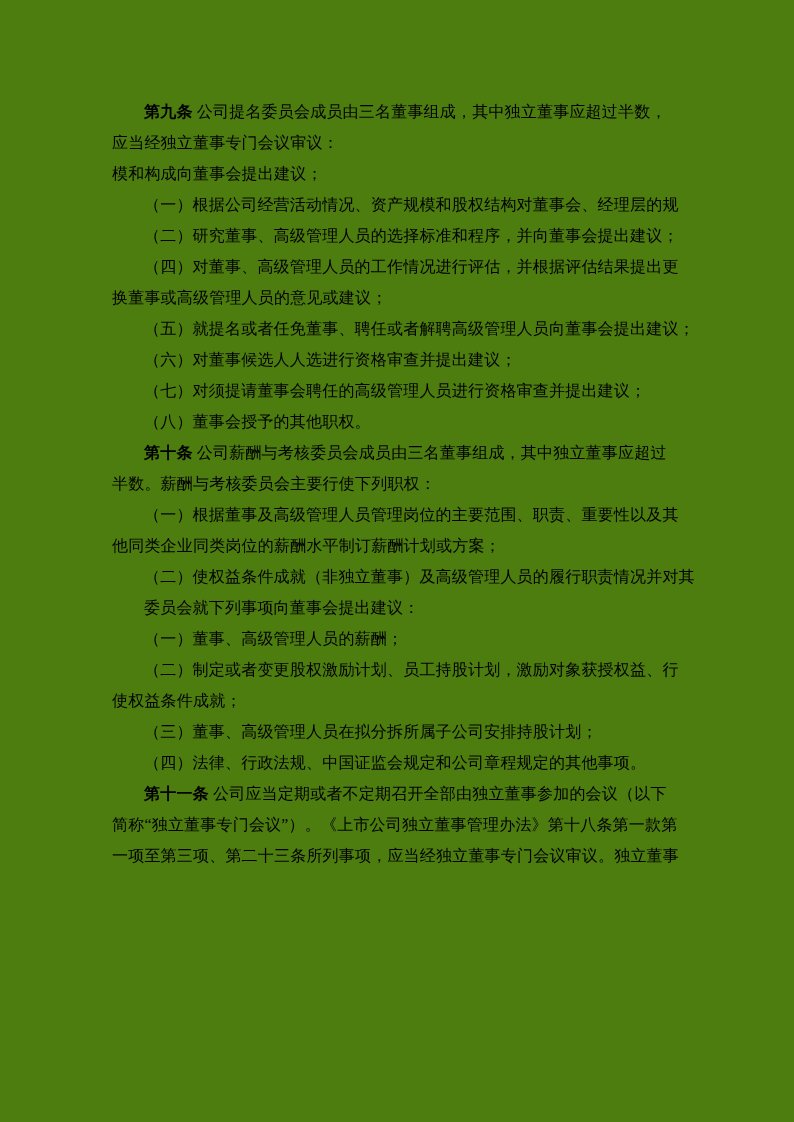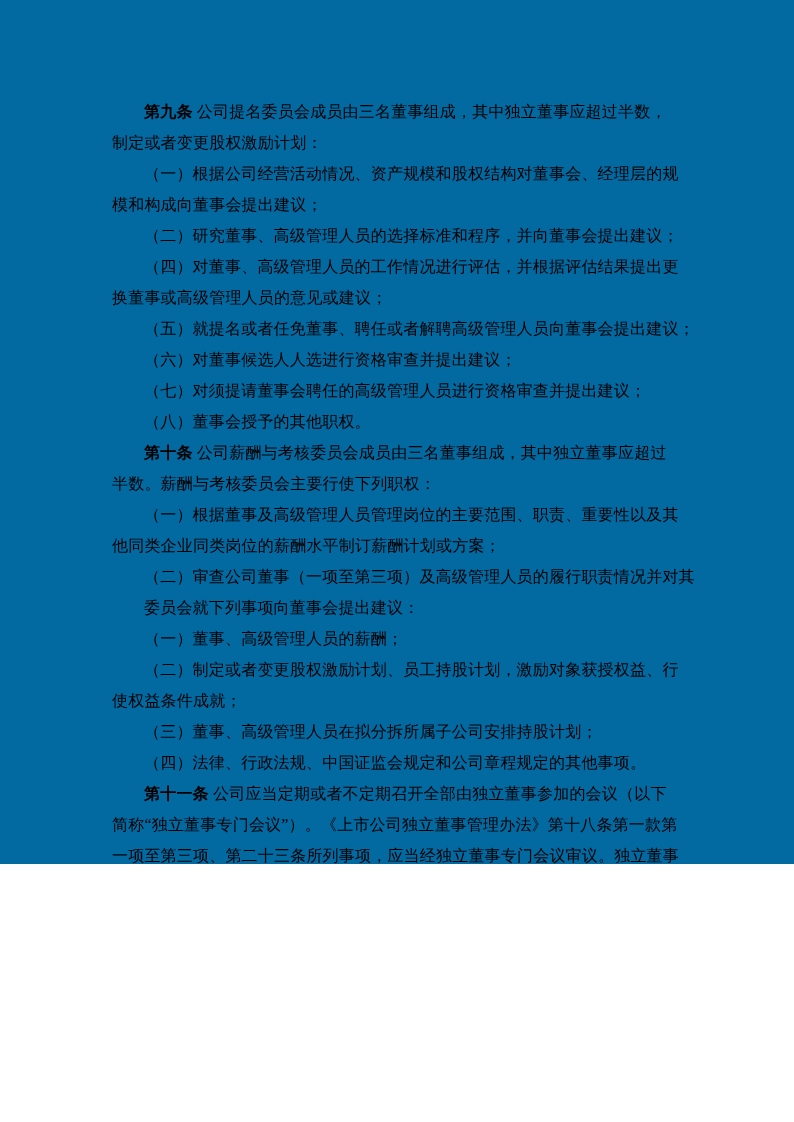--- a/index.html
+++ b/index.html
@@ -3,22 +3,22 @@
 <meta charset="utf-8">
 <style>
   html, body {
     margin: 0;
     padding: 0;
     background: #ffffff;
   }
   .page {
     position: relative;
     width: 794px;
-    height: 864px;
-    background: #0369a1;
+    height: 1122px;
+    background: #4d7c0f;
     box-sizing: border-box;
     padding: 96px 108px 0 112px;
     overflow: hidden;
     font-family: "Liberation Serif", "DejaVu Serif", serif;
     color: #000000;
   }
   .para {
     margin: 0;
     padding: 0;
   }
@@ -36,25 +36,25 @@
     font-weight: bold;
   }
 </style>
 </head>
 <body>
 
 <div class="page">
   <div id="doc-body">
       <div class="para">
         <div class="line first"><span class="article-no">第九条</span> 公司提名委员会成员由三名董事组成，其中独立董事应超过半数，</div>
-        <div class="line">制定或者变更股权激励计划：</div>
+        <div class="line">应当经独立董事专门会议审议：</div>
       </div>
       <div class="para">
+        <div class="line">模和构成向董事会提出建议；</div>
         <div class="line first">（一）根据公司经营活动情况、资产规模和股权结构对董事会、经理层的规</div>
-        <div class="line">模和构成向董事会提出建议；</div>
       </div>
       <div class="para">
         <div class="line first">（二）研究董事、高级管理人员的选择标准和程序，并向董事会提出建议；</div>
       </div>
       <div class="para">
         <div class="line first">（四）对董事、高级管理人员的工作情况进行评估，并根据评估结果提出更</div>
         <div class="line">换董事或高级管理人员的意见或建议；</div>
       </div>
       <div class="para">
         <div class="line first">（五）就提名或者任免董事、聘任或者解聘高级管理人员向董事会提出建议；</div>
@@ -70,21 +70,21 @@
       </div>
       <div class="para">
         <div class="line first"><span class="article-no">第十条</span> 公司薪酬与考核委员会成员由三名董事组成，其中独立董事应超过</div>
         <div class="line">半数。薪酬与考核委员会主要行使下列职权：</div>
       </div>
       <div class="para">
         <div class="line first">（一）根据董事及高级管理人员管理岗位的主要范围、职责、重要性以及其</div>
         <div class="line">他同类企业同类岗位的薪酬水平制订薪酬计划或方案；</div>
       </div>
       <div class="para">
-        <div class="line first">（二）审查公司董事（一项至第三项）及高级管理人员的履行职责情况并对其</div>
+        <div class="line first">（二）使权益条件成就（非独立董事）及高级管理人员的履行职责情况并对其</div>
       </div>
       <div class="para">
         <div class="line first">委员会就下列事项向董事会提出建议：</div>
       </div>
       <div class="para">
         <div class="line first">（一）董事、高级管理人员的薪酬；</div>
       </div>
       <div class="para">
         <div class="line first">（二）制定或者变更股权激励计划、员工持股计划，激励对象获授权益、行</div>
         <div class="line">使权益条件成就；</div>

